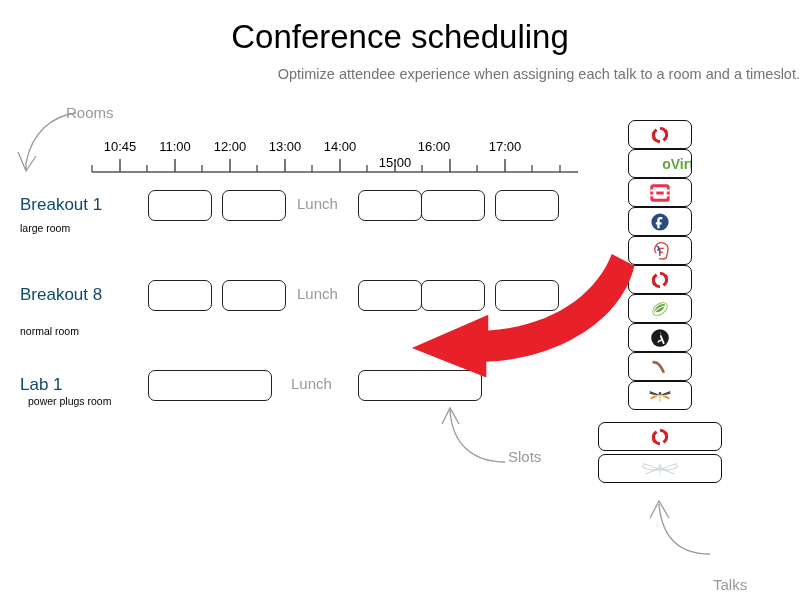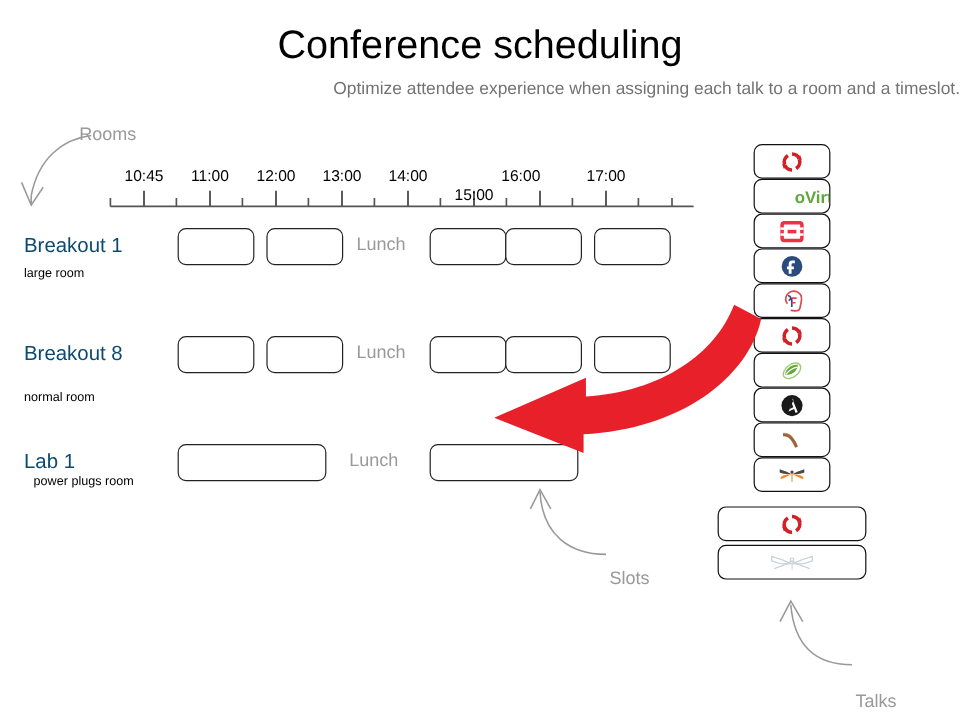--- a/index.html
+++ b/index.html
@@ -136,21 +136,21 @@
 <svg class="annotation-svg" style="left:0px; top:0px; width:800px; height:600px;">
   <path d="M 76,113 C 52,116 32,132 26,163" stroke="#999999" stroke-width="1.3" fill="none"></path>
   <path d="M 26,163 L 26,170 M 18,152 L 26,171 L 36,156" stroke="#999999" stroke-width="1.3" fill="none"></path>
 </svg>
 <div class="annotation-label" style="left:66px; top:104px;">Rooms</div>
 
 <svg class="annotation-svg" style="left:0px; top:0px; width:800px; height:600px;">
   <path d="M 505,462 C 475,462 452,446 450,410" stroke="#999999" stroke-width="1.3" fill="none"></path>
   <path d="M 442,424 L 450,408 L 459,424" stroke="#999999" stroke-width="1.3" fill="none"></path>
 </svg>
-<div class="annotation-label" style="left:508px; top:474px;text-align:right;">Slots</div>
+<div class="annotation-label" style="left:508px; top:448px;text-align:right;">Slots</div>
 
 <svg class="annotation-svg" style="left:0px; top:0px; width:800px; height:600px;">
   <path d="M 710,554 C 682,554 662,540 659,504" stroke="#999999" stroke-width="1.3" fill="none"></path>
   <path d="M 650,518 L 659,501 L 669,518" stroke="#999999" stroke-width="1.3" fill="none"></path>
 </svg>
 <div class="annotation-label" style="left:713px; top:576px;">Talks</div>
 
 <svg id="timeline">
     <line x1="92" y1="172" x2="578" y2="172" stroke="#555555" stroke-width="1.4"></line>
     <line x1="120" y1="159" x2="120" y2="172" stroke="#555555" stroke-width="1.6"></line>

